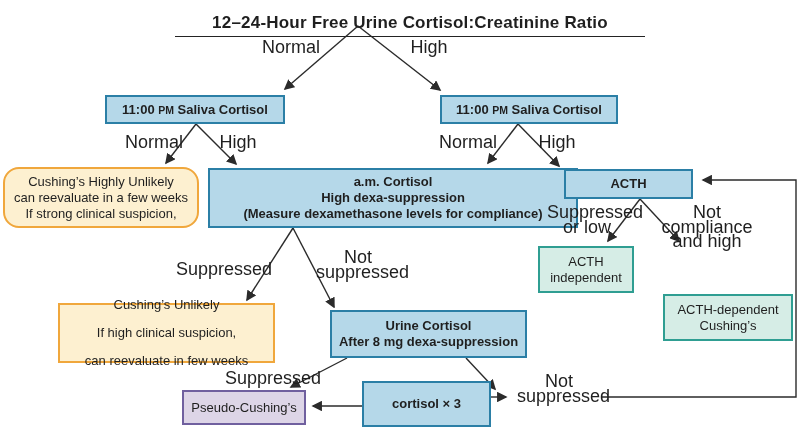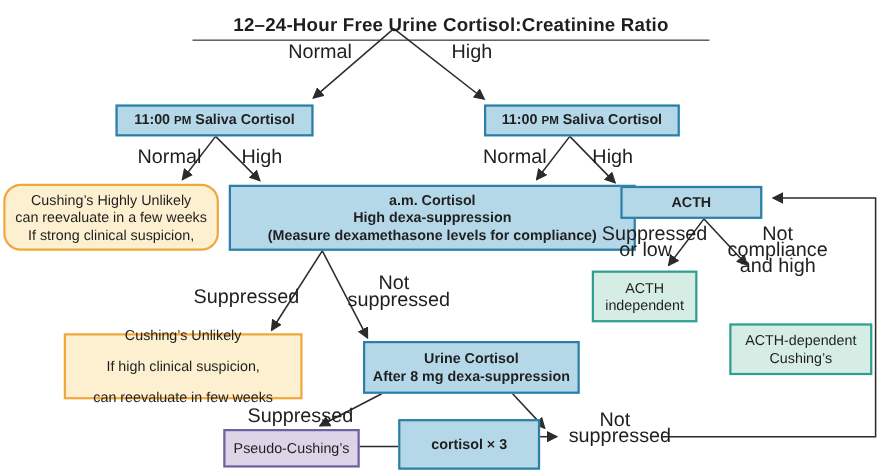--- a/index.html
+++ b/index.html
@@ -31,21 +31,21 @@
   
   .n-saliva-left {left:105px;top:95px;width:180px;height:29px;}
   .n-saliva-right{left:440px;top:95px;width:178px;height:29px;}
   .n-highly-unlikely{left:3px;top:167px;width:196px;height:61px;border-radius:16px;}
   .n-am{left:208px;top:168px;width:370px;height:60px;}
   .n-acth{left:564px;top:169px;width:129px;height:30px;}
   .n-acth-ind{left:538px;top:246px;width:96px;height:47px;}
   .n-acth-dep{left:663px;top:246px;width:130px;height:47px;margin-top:48px;}
   .n-unlikely{left:58px;top:303px;width:217px;height:60px;gap:12px;}
   .n-urine{left:330px;top:310px;width:197px;height:48px;}
-  .n-pseudo{left:182px;top:390px;width:124px;height:35px;margin-left:21px;}
+  .n-pseudo{left:182px;top:390px;width:124px;height:35px;}
   .n-salivax3{left:362px;top:381px;width:129px;height:46px;}
   
   .l-root-normal{left:255px;top:40px;width:72px;}
   .l-root-high{left:396px;top:40px;width:66px;}
   .l-sl-normal{left:118px;top:135px;width:72px;}
   .l-sl-high{left:208px;top:135px;width:60px;}
   .l-sr-normal{left:432px;top:135px;width:72px;}
   .l-sr-high{left:527px;top:135px;width:60px;}
   .l-am-sup{left:176px;top:262px;width:80px;}
   .l-am-notsup{left:316px;top:250px;width:84px;}

